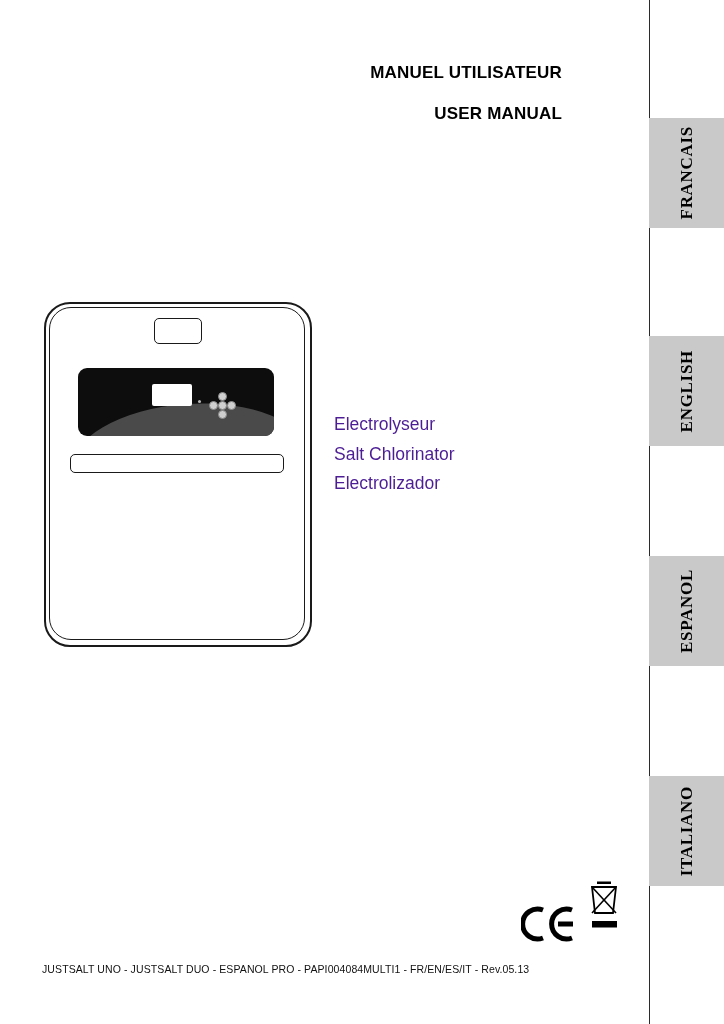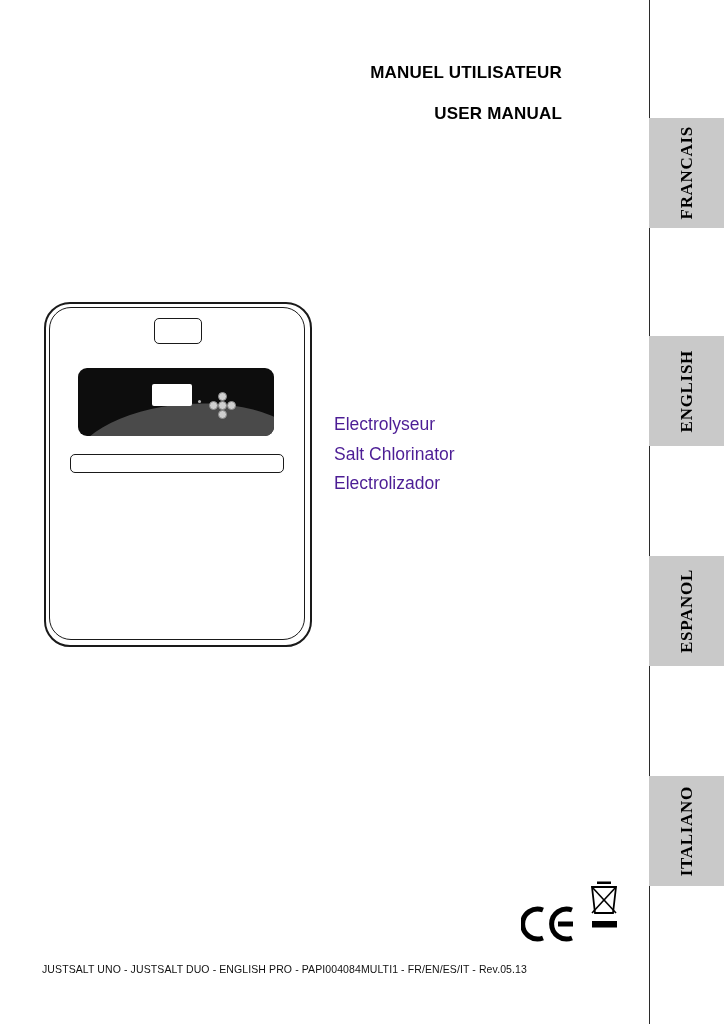--- a/index.html
+++ b/index.html
@@ -245,13 +245,13 @@
 <div id="weee-mark">
   <svg width="36" height="52" viewBox="0 0 36 52" xmlns="http://www.w3.org/2000/svg">
     <rect x="9" y="1.5" width="14" height="2.5" fill="#000"></rect>
     <path d="M4 7 L28 7 L25 33 L7 33 Z" fill="none" stroke="#000" stroke-width="1.8"></path>
     <line x1="4" y1="7" x2="28" y2="33" stroke="#000" stroke-width="1.6"></line>
     <line x1="28" y1="7" x2="4" y2="33" stroke="#000" stroke-width="1.6"></line>
     <rect x="4" y="41" width="25" height="6.5" fill="#000"></rect>
   </svg>
 </div>
 
-<div id="footer-ref">JUSTSALT UNO - JUSTSALT DUO - ENGLISH PRO - PAPI004084MULTI1 - FR/EN/ES/IT - Rev.05.13</div>
+<div id="footer-ref">JUSTSALT UNO - JUSTSALT DUO - ESPANOL PRO - PAPI004084MULTI1 - FR/EN/ES/IT - Rev.05.13</div>
 
 </body></html>

